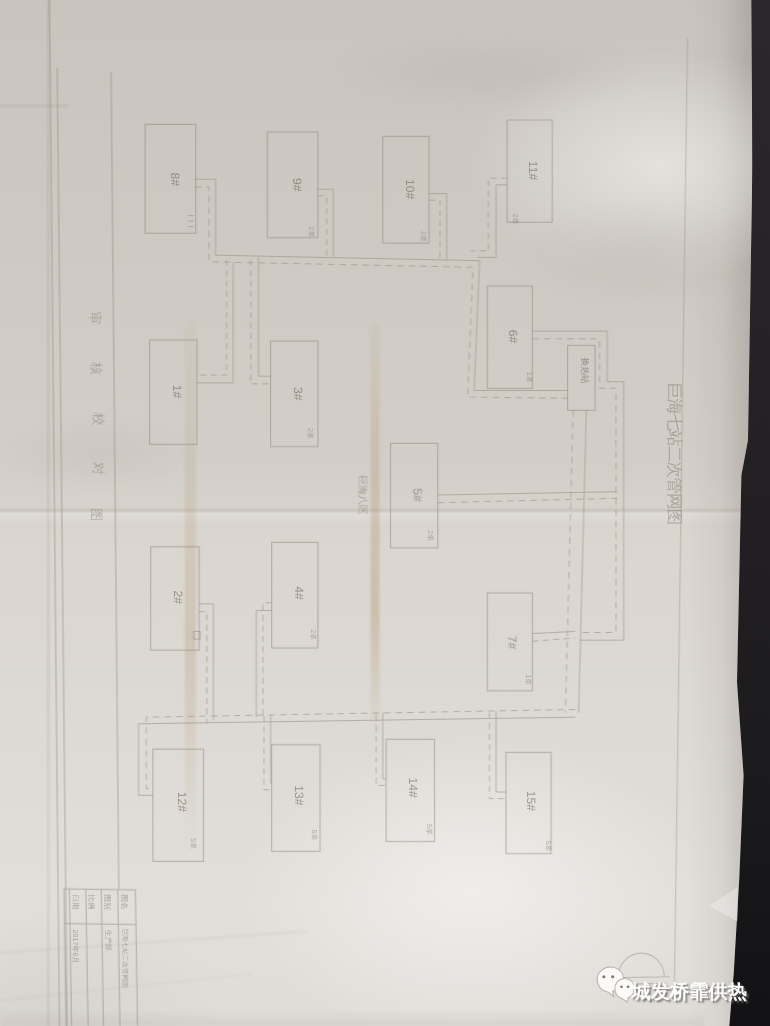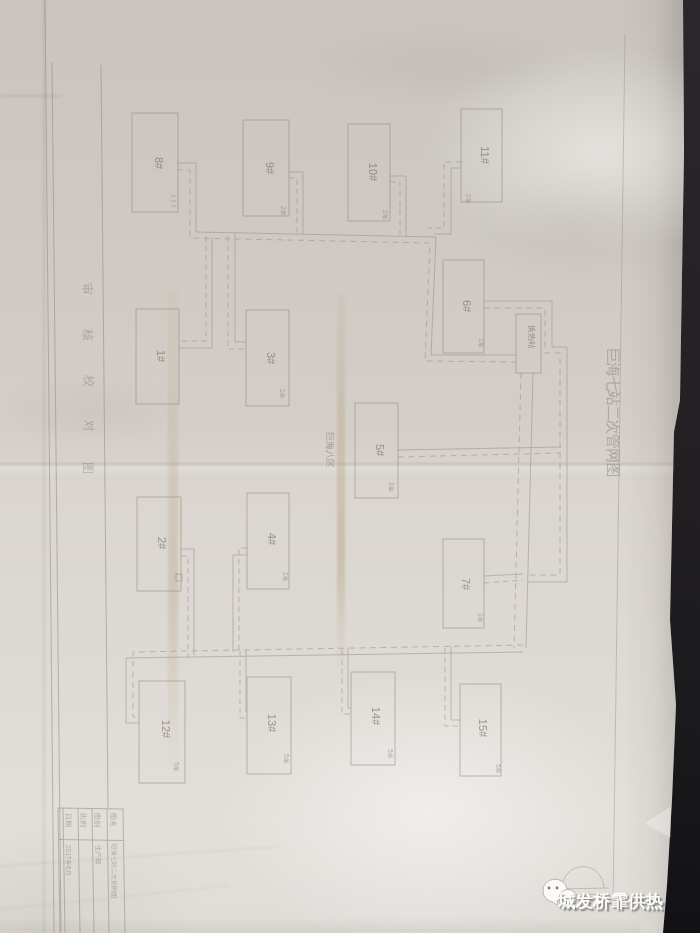--- a/index.html
+++ b/index.html
@@ -361,14 +361,14 @@
 <g>
 <path d="M8,20 a12,11 0 1 1 14,10 l1,5 -5,-4 a12,11 0 0 1 -10,-11z" fill="#fbfaf9" stroke="#b9b4ae" stroke-width="1"></path>
 <circle cx="14" cy="17" r="1.4" fill="#777"></circle>
       <circle cx="22" cy="17" r="1.4" fill="#777"></circle>
 <path d="M24,28 a9,9 0 1 1 12,8 l-1,4 -4,-3 a9,9 0 0 1 -7,-9z" fill="#fbfaf9" stroke="#b9b4ae" stroke-width="1"></path>
 <circle cx="30" cy="26" r="1.2" fill="#777"></circle>
       <circle cx="36" cy="26" r="1.2" fill="#777"></circle>
 </g>
 </svg>
 
-<div style="position:absolute;left:558px;top:889px;font-size:17.5px;font-weight:bold;color:#fcfcfb;
+<div style="position:absolute;left:574px;top:889px;font-size:17.5px;font-weight:bold;color:#fcfcfb;
      letter-spacing:0px;text-shadow:2px 2px 1.5px rgba(105,103,101,.8);white-space:nowrap;">城发桥霏供热</div>
 
 </body></html>

